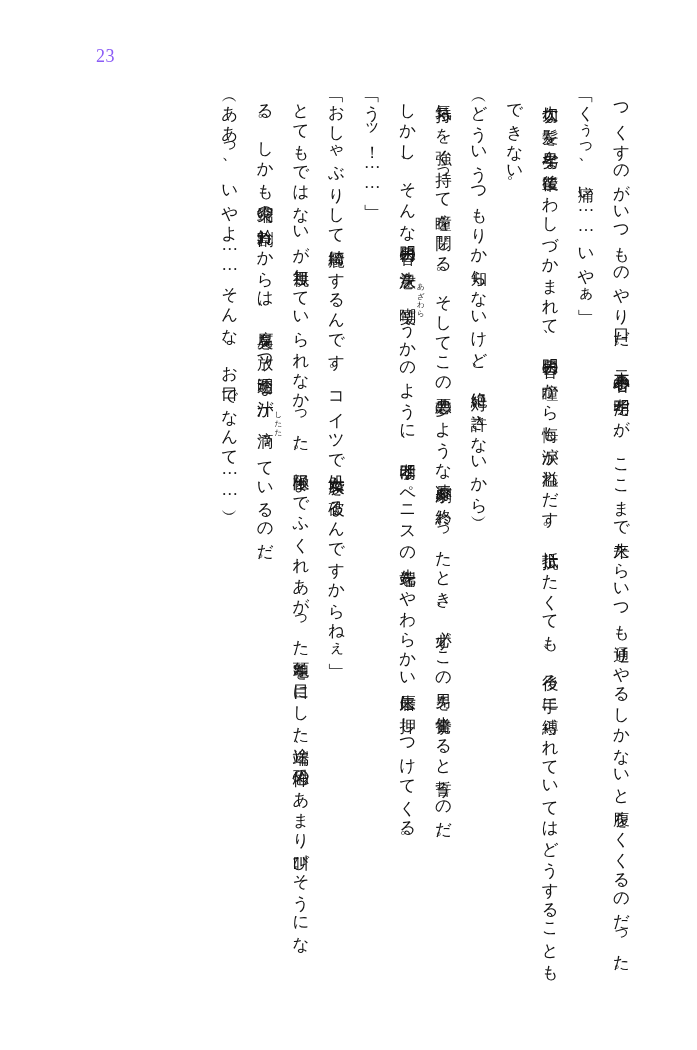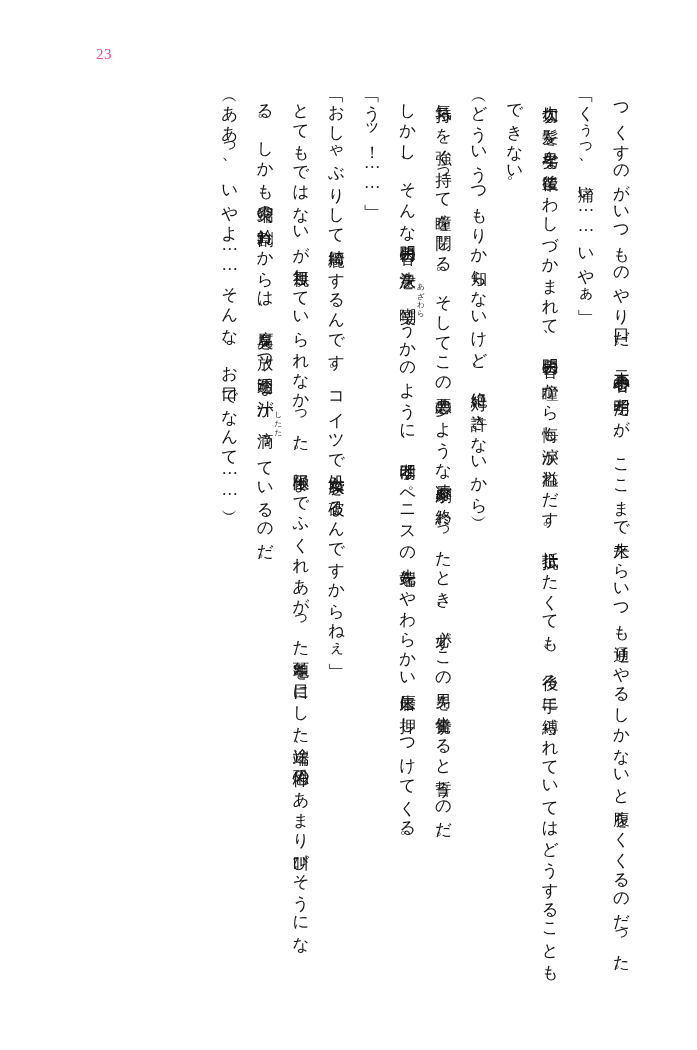--- a/index.html
+++ b/index.html
@@ -14,22 +14,22 @@
     position: relative;
     width: 697px;
     height: 1050px;
     background: #ffffff;
     overflow: hidden;
   }
   .page-number {
     position: absolute;
     top: 46px;
     left: 96px;
-    font-size: 15px;
-    color: #ec4899;
+    font-size: 18px;
+    color: #8b5cf6;
     letter-spacing: 0.5px;
   }
   .text-block {
     position: absolute;
     top: 92px;
     right: 58px;
     left: 96px;
     height: 890px;
     writing-mode: vertical-rl;
     -webkit-writing-mode: vertical-rl;

